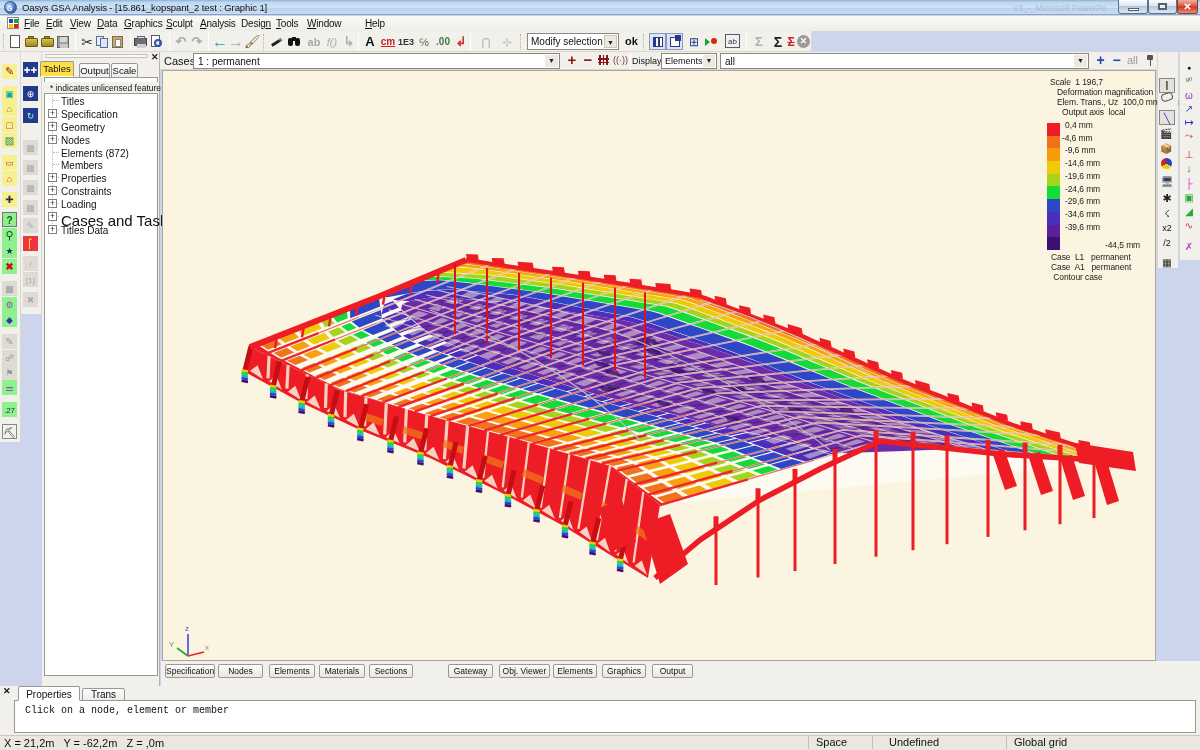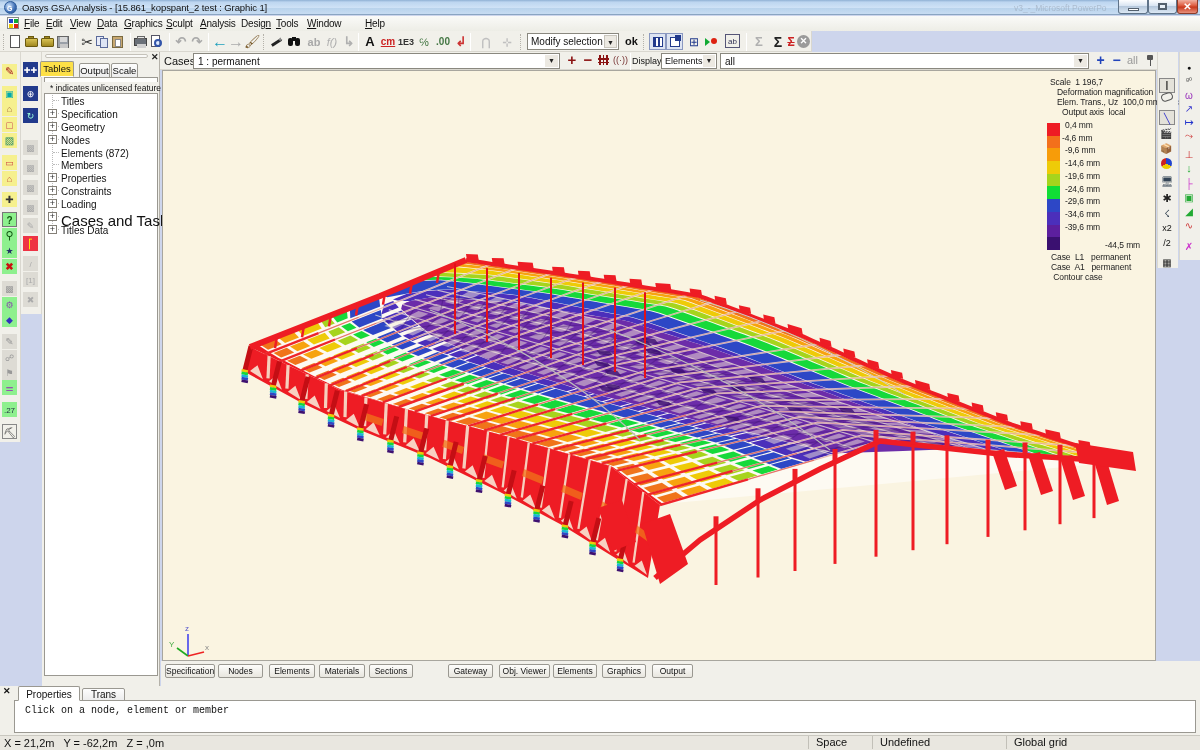--- a/index.html
+++ b/index.html
@@ -1118,14 +1118,14 @@
     <div style="position:absolute;left:652px;top:664px;width:41px;height:14px;background:linear-gradient(#fdfdfb,#e8e6df);border:1px solid #9a9891;border-radius:2px;font-size:8.5px;text-align:center;line-height:13px;color:#111;white-space:nowrap;overflow:hidden">Output</div>
     <div style="position:absolute;left:0;top:686px;width:1200px;height:49px;background:#f1f0ea"></div>
     <div style="position:absolute;left:3px;top:687px;width:8px;height:8px;font-size:9px;font-weight:bold;color:#111;line-height:8px">✕</div>
     <div style="position:absolute;left:14px;top:700px;width:1182px;height:33px;background:#fff;border:1px solid #9a9891"></div>
     <div class="tab2" style="left:18px;top:686px;width:62px;height:15px;background:#fff;border-bottom:1px solid #fff;z-index:3;line-height:15px">Properties</div>
     <div class="tab2" style="left:82px;top:688px;width:43px;height:13px;line-height:12px">Trans</div>
     <div style="position:absolute;left:25px;top:705px;font-size:10px;color:#111;font-family:'Liberation Mono',monospace;white-space:nowrap">Click on a node, element or member</div>
     <div style="position:absolute;left:0;top:735px;width:1200px;height:15px;background:#e9e7e0;border-top:1px solid #cac8c0"></div>
     <div style="position:absolute;left:4px;top:737px;font-size:11px;color:#111;white-space:nowrap">X = 21,2m&nbsp;&nbsp; Y = -62,2m&nbsp;&nbsp; Z = ,0m</div>
     <div style="position:absolute;left:808px;top:736px;width:60px;height:13px;border-left:1px solid #c2c0b8;font-size:11px;color:#111;padding-left:7px">Space</div>
-    <div style="position:absolute;left:872px;top:736px;width:130px;height:13px;border-left:1px solid #c2c0b8;font-size:11px;color:#111;padding-left:7px">Undefined</div>
+    <div style="position:absolute;left:872px;top:736px;width:130px;height:13px;border-left:1px solid #c2c0b8;font-size:11px;color:#111;padding-left:16px">Undefined</div>
     <div style="position:absolute;left:1006px;top:736px;width:90px;height:13px;border-left:1px solid #c2c0b8;font-size:11px;color:#111;padding-left:7px">Global grid</div>
   </div>
 </body></html>

